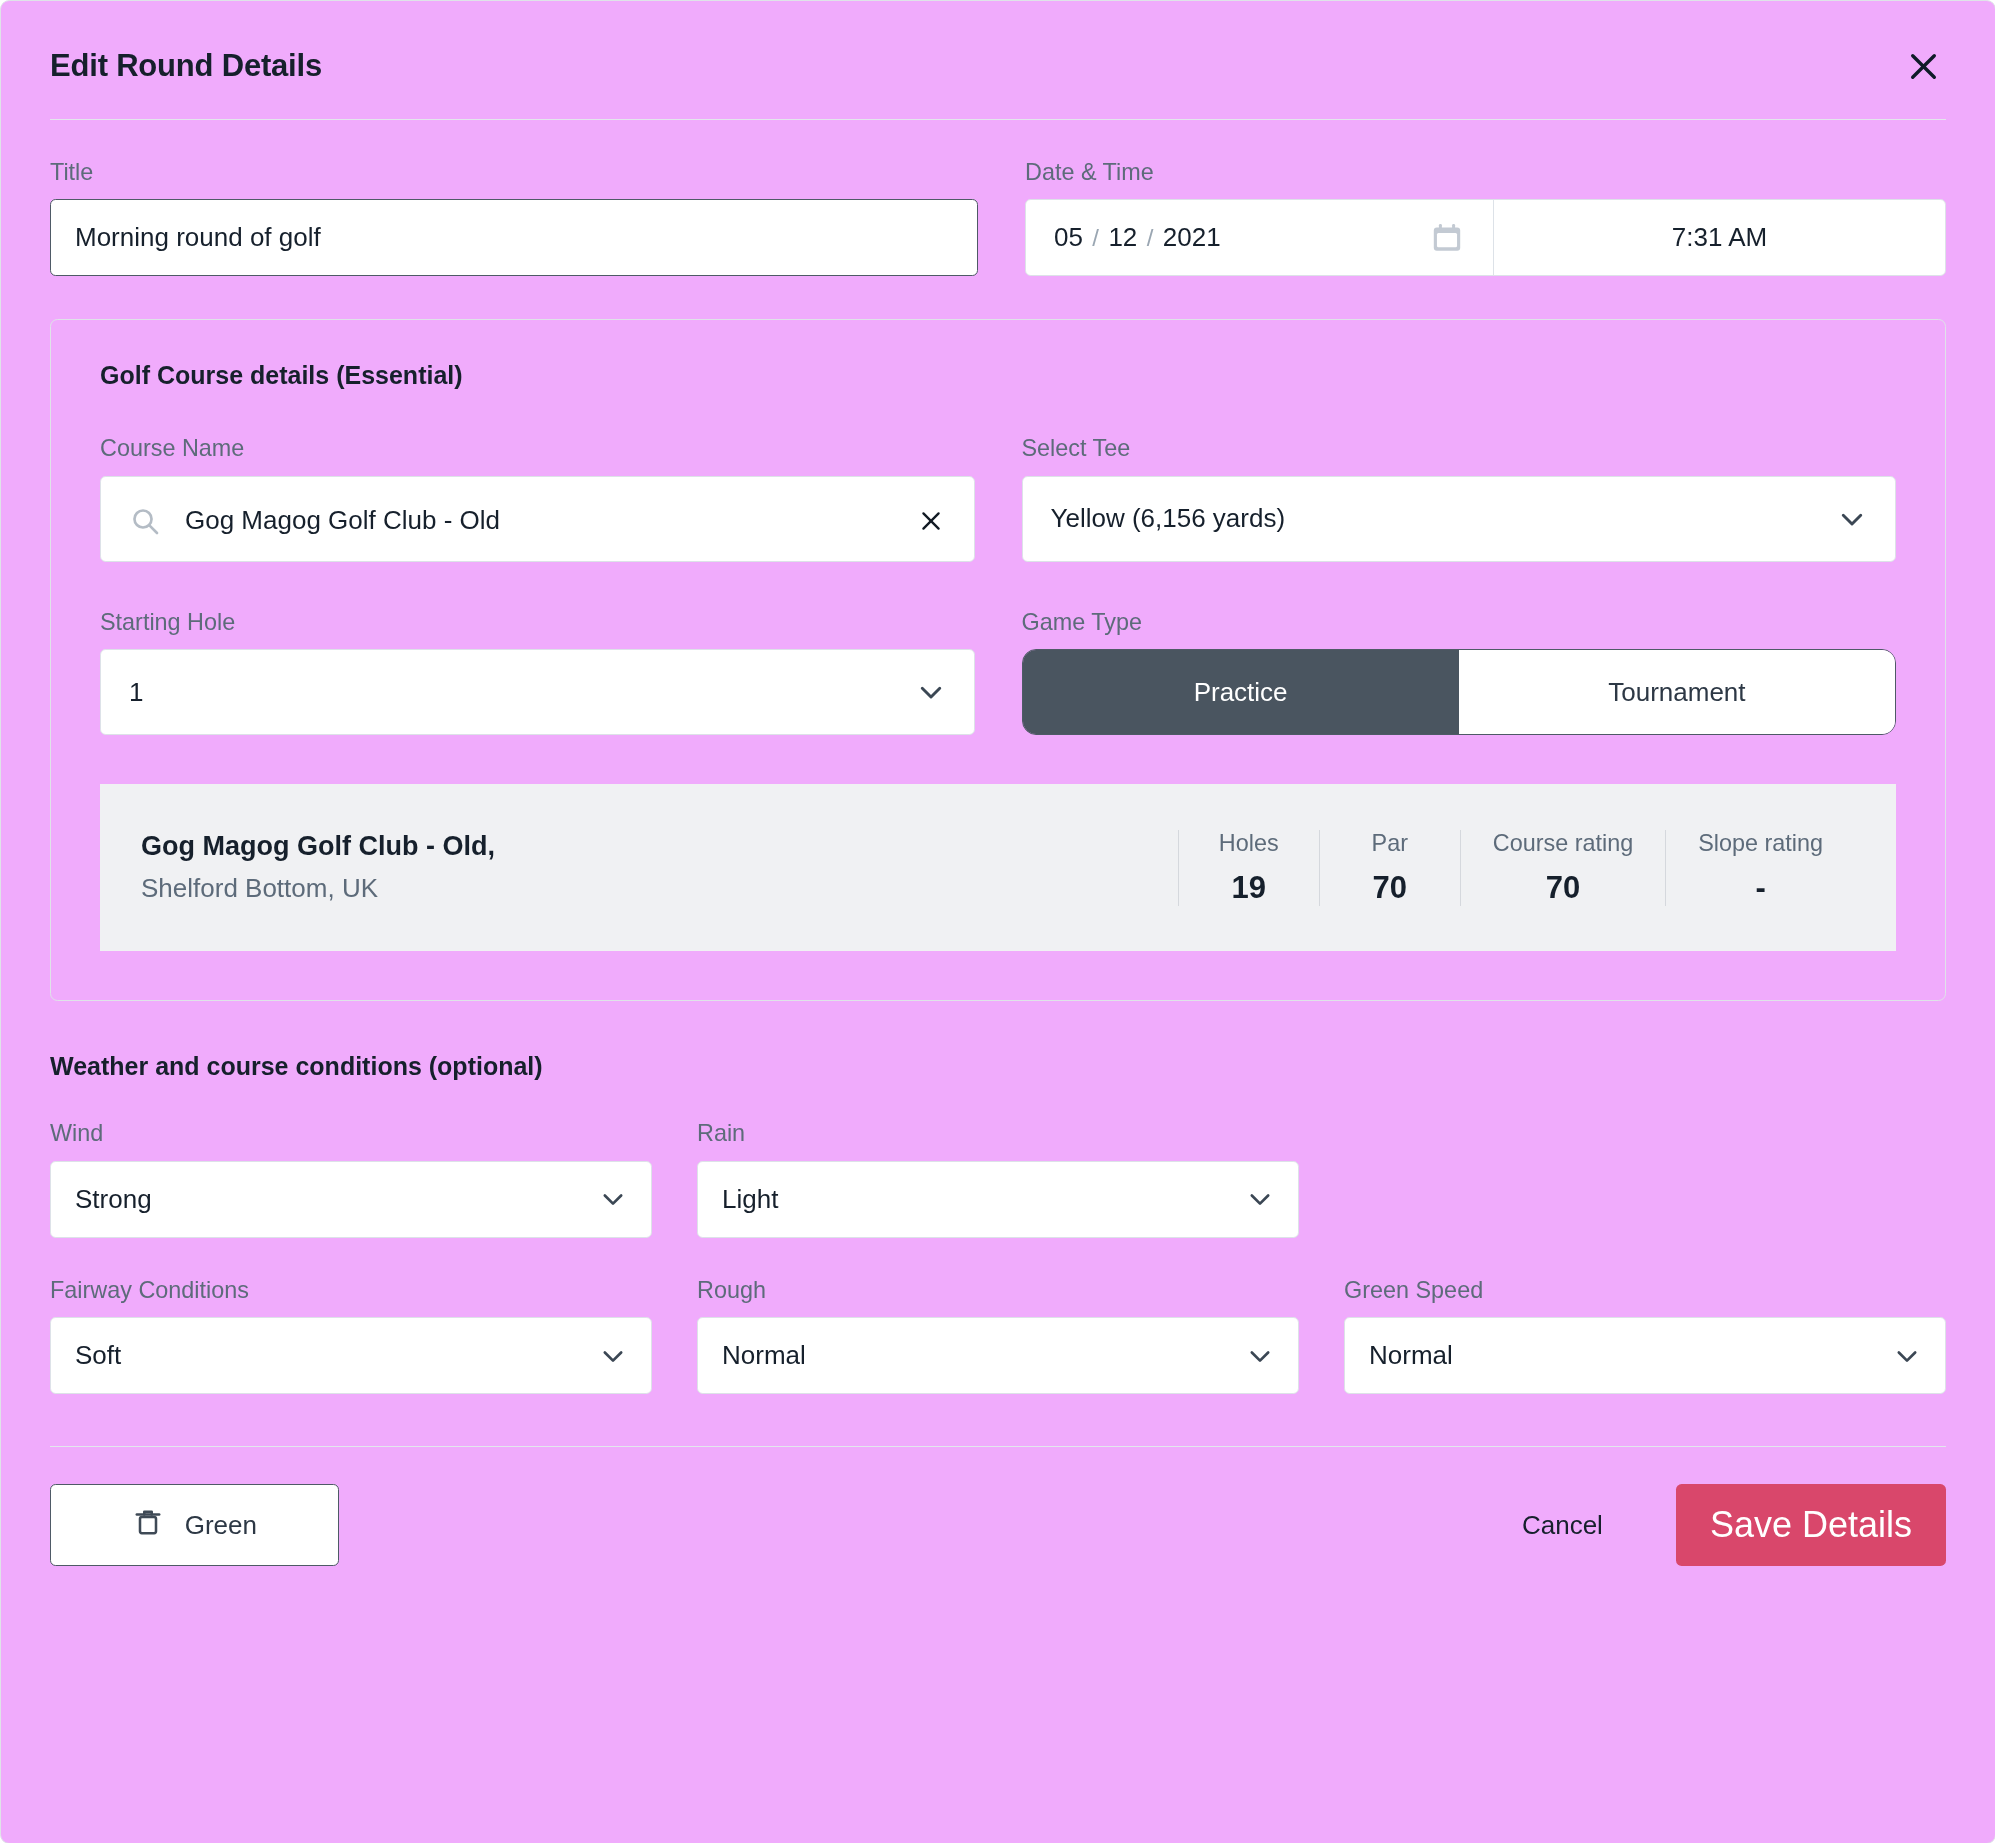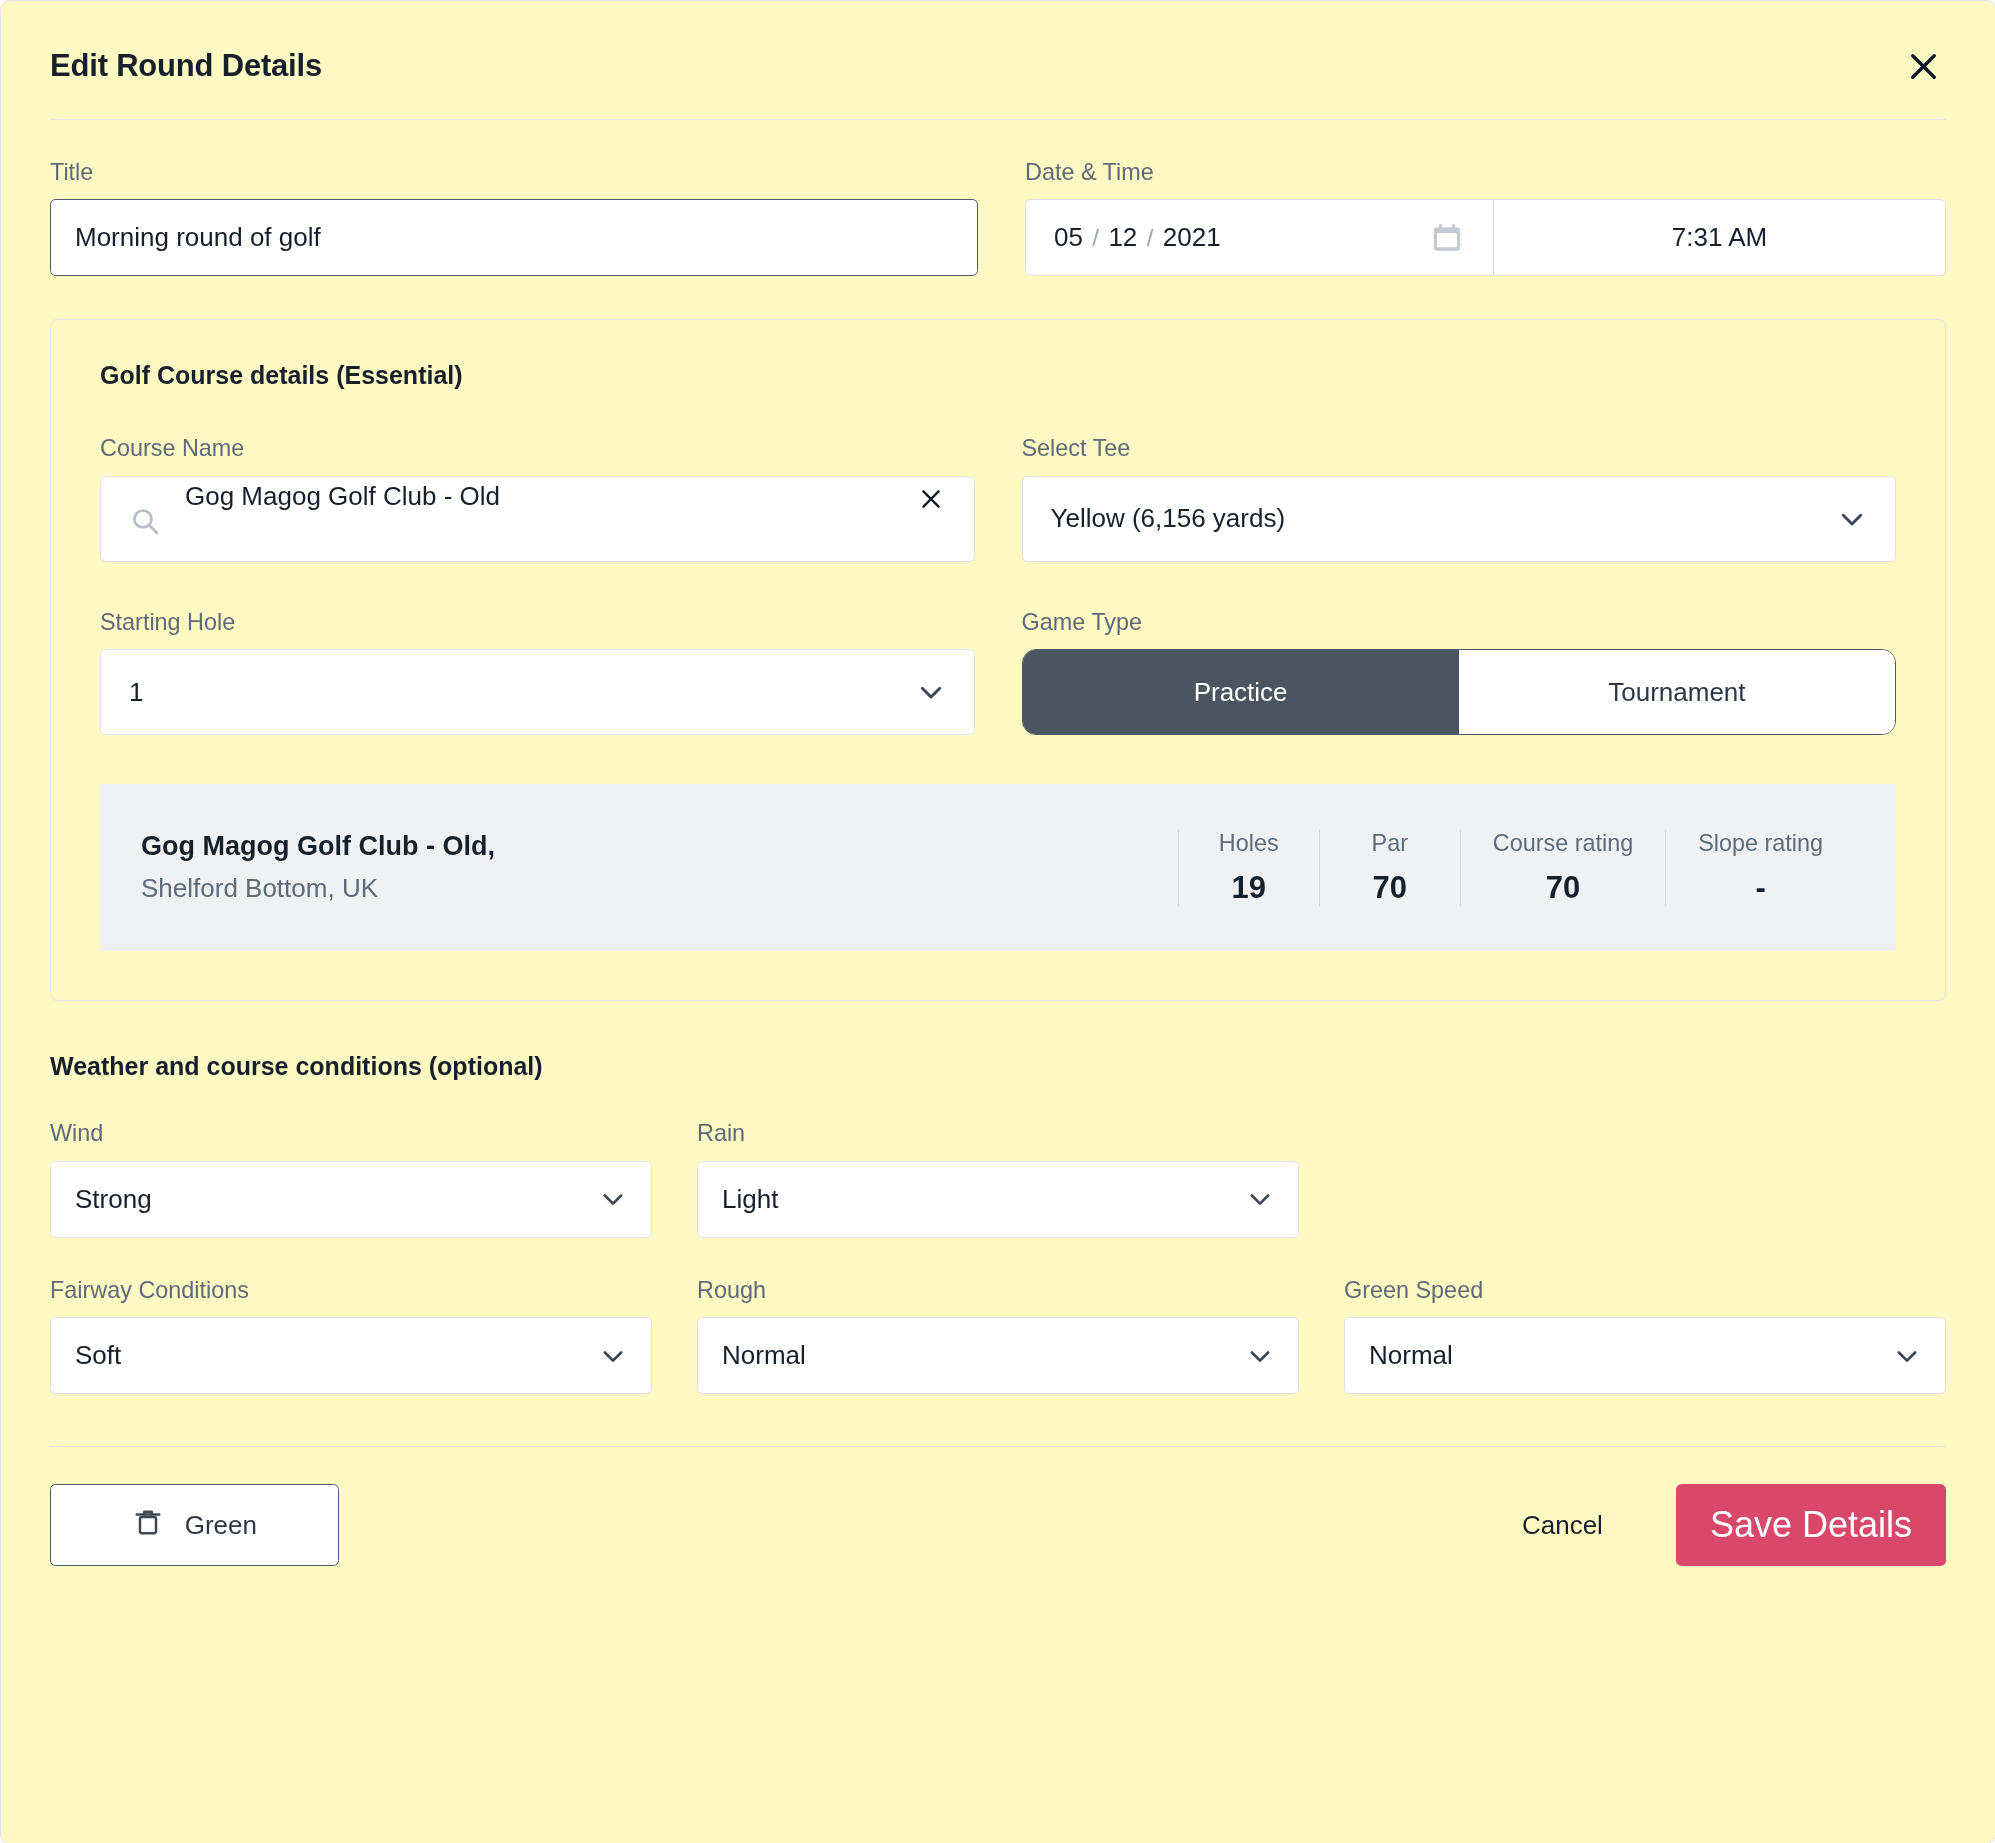--- a/index.html
+++ b/index.html
@@ -12,21 +12,21 @@
     height: 1844px;
     font-family: "Liberation Sans", sans-serif;
     color: #16202c;
     overflow: hidden;
   }
 
   .modal {
     position: relative;
     width: 1996px;
     height: 1844px;
-    background: #fef9c3;
+    background: #f0abfc;
     border: 0.9px solid #dfe3e8;
     border-radius: 9.4px;
     padding: 0 49px;
   }
 
   
   .modal-header {
     display: flex;
     align-items: flex-start;
     justify-content: space-between;
@@ -128,20 +128,21 @@
     display: flex;
     gap: 47px;
   }
   .card-col { flex: 1; }
 
   .search-box {
     height: 86px;
     border: 1.4px solid #dde2e8;
     border-radius: 5.6px;
     display: flex;
+    align-items: center;
     padding: 4px 24px 0 28px;
     background: #fff;
     font-size: 26px;
   }
   .search-icon { margin-right: 24px; display: flex; align-items: center; }
   .search-value { color: #16202c; }
   .clear-x {
     margin-left: auto;
     display: flex; align-items: center; justify-content: center;
     width: 37px; height: 37px; cursor: pointer;

